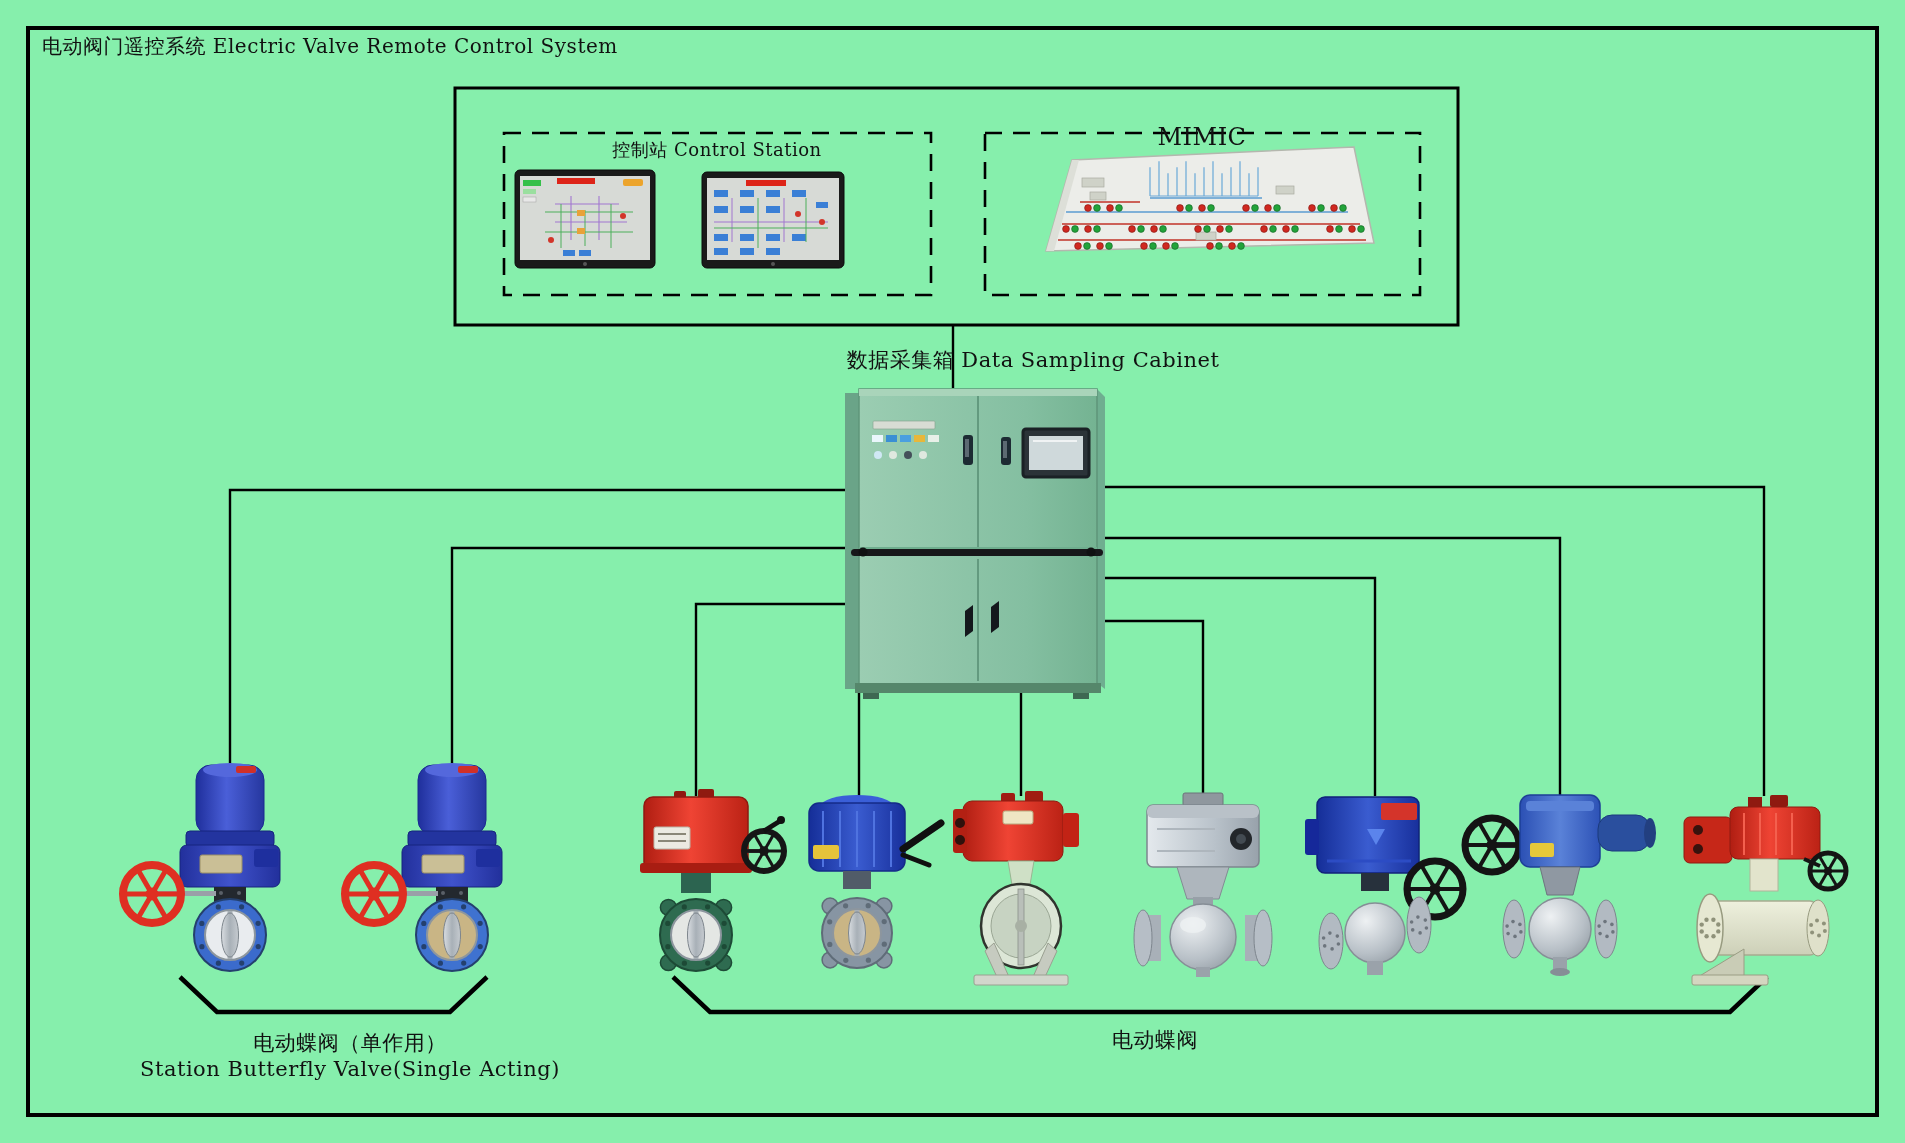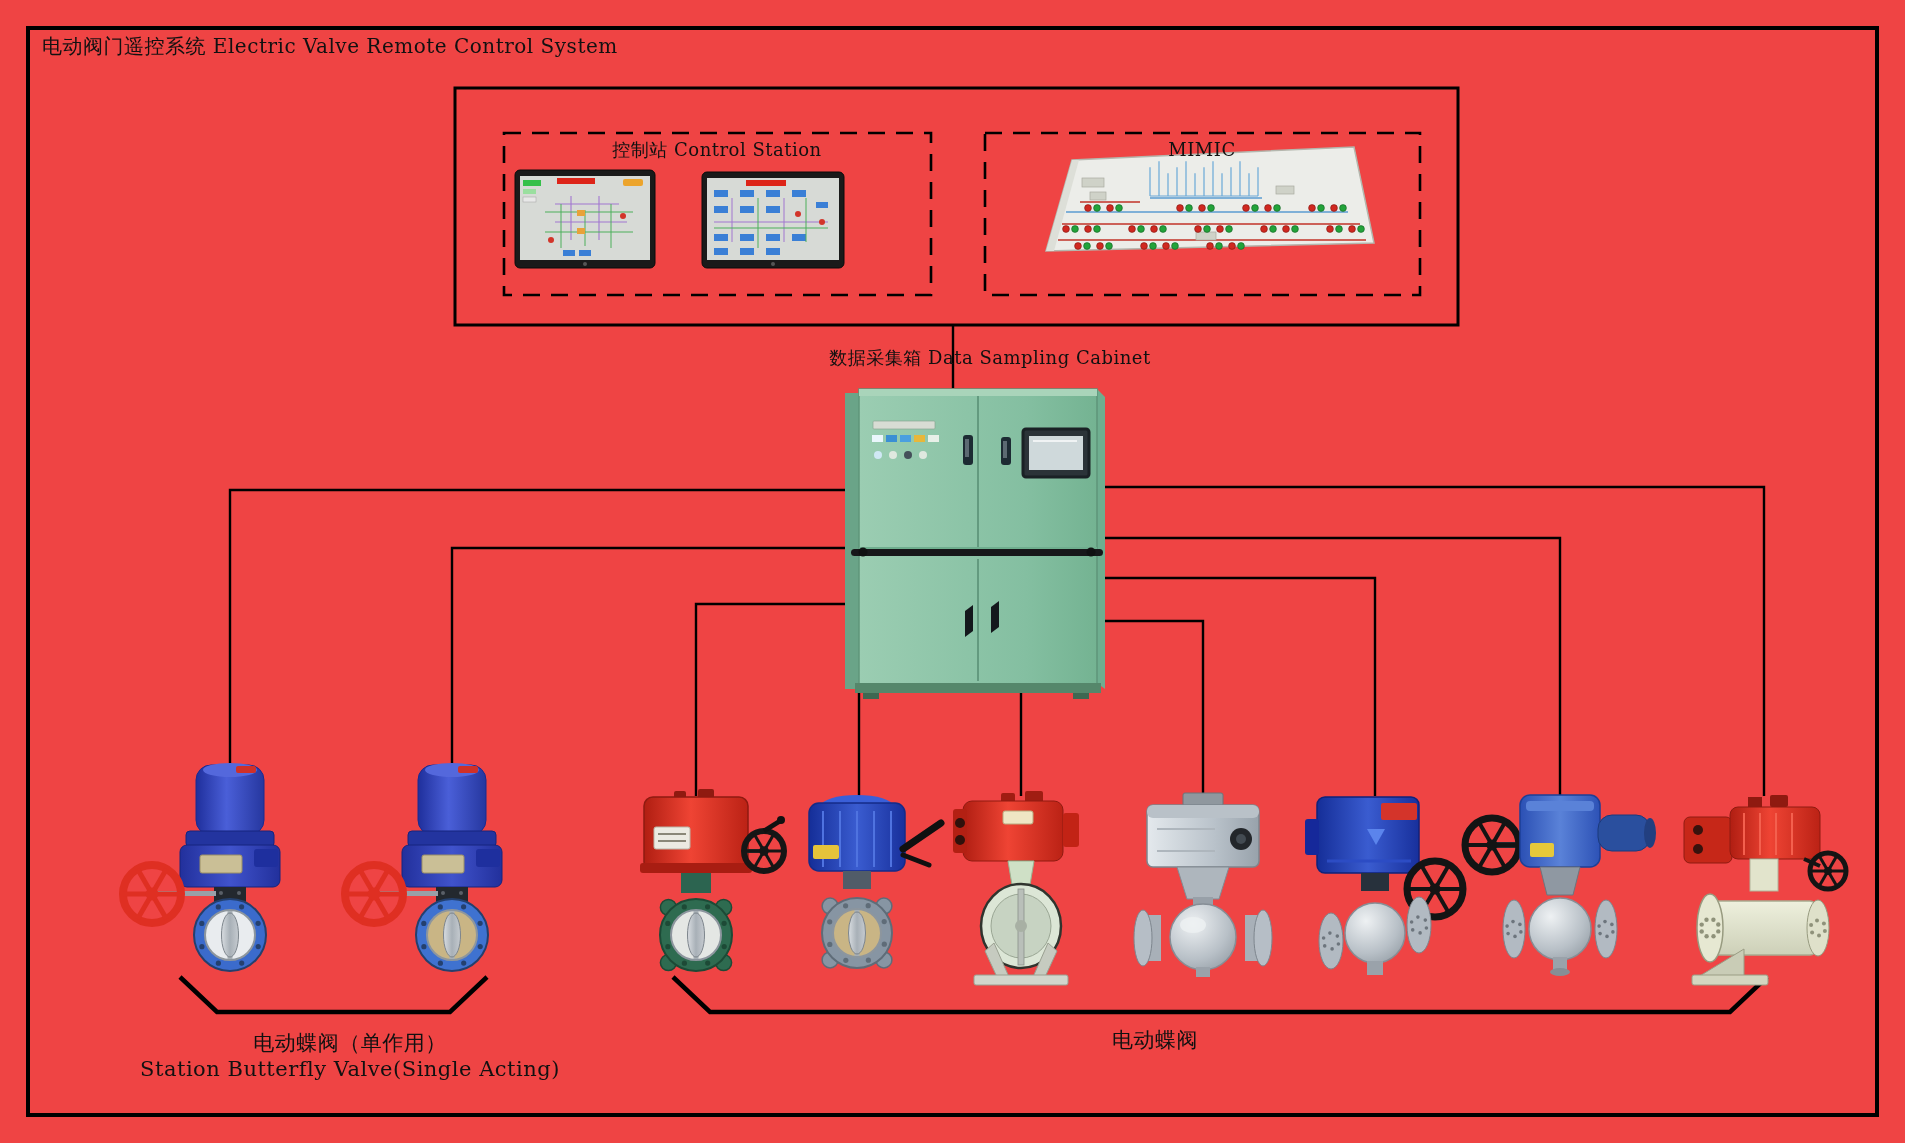--- a/index.html
+++ b/index.html
@@ -1,16 +1,16 @@
 <!DOCTYPE html>
 <html><head>
 <meta charset="utf-8">
 <style>
   html,body{margin:0;padding:0;background:#ffffff;}
-  #stage{position:relative;width:1905px;height:1143px;background:#ef4444;overflow:hidden;
+  #stage{position:relative;width:1905px;height:1143px;background:#86efac;overflow:hidden;
          font-family:"DejaVu Serif","Liberation Serif",serif;color:#111;}
   #diagram-svg{position:absolute;left:0;top:0;}
   .lbl{position:absolute;text-align:center;line-height:1.25;letter-spacing:0.5px;color:#111;}
   .lbl.left-align{text-align:left;}
   .two-line span{display:block;}
 </style>
 </head>
 <body>
 
 <div id="stage">
@@ -536,23 +536,23 @@
   <polygon points="-66,184 -20,156 -20,184" fill="#c9ccb6" stroke="#9a9d84"></polygon>
   <rect x="-72" y="182" width="76" height="10" rx="2" fill="#d4d6c0" stroke="#9a9d84"></rect>
         </g>
       </g>
   </svg>
 
   <div class="lbl left-align" style="left:42px;top:34px;font-size:20px;">电动阀门遥控系统 Electric Valve Remote Control System</div>
 
   <div class="lbl" style="left:517px;top:139px;width:400px;font-size:18px;">控制站 Control Station</div>
 
-  <div class="lbl" style="left:1052px;top:139px;width:300px;font-size:18px;">MIMIC</div>
-
-  <div class="lbl" style="left:755px;top:347px;width:470px;font-size:18px;">数据采集箱 Data Sampling Cabinet</div>
+  <div class="lbl" style="left:1052px;top:122px;width:300px;font-size:24px;">MIMIC</div>
+
+  <div class="lbl" style="left:798px;top:347px;width:470px;font-size:21px;">数据采集箱 Data Sampling Cabinet</div>
 
   <div class="lbl two-line" style="left:70px;top:1023px;width:560px;font-size:21px;margin-top:7px;">
     <span>电动蝶阀（单作用）</span>
     <span>Station Butterfly Valve(Single Acting)</span>
   </div>
 
   <div class="lbl two-line" style="left:830px;top:1027px;width:650px;font-size:21px;">
     <span>电动蝶阀</span>
   </div>
 

